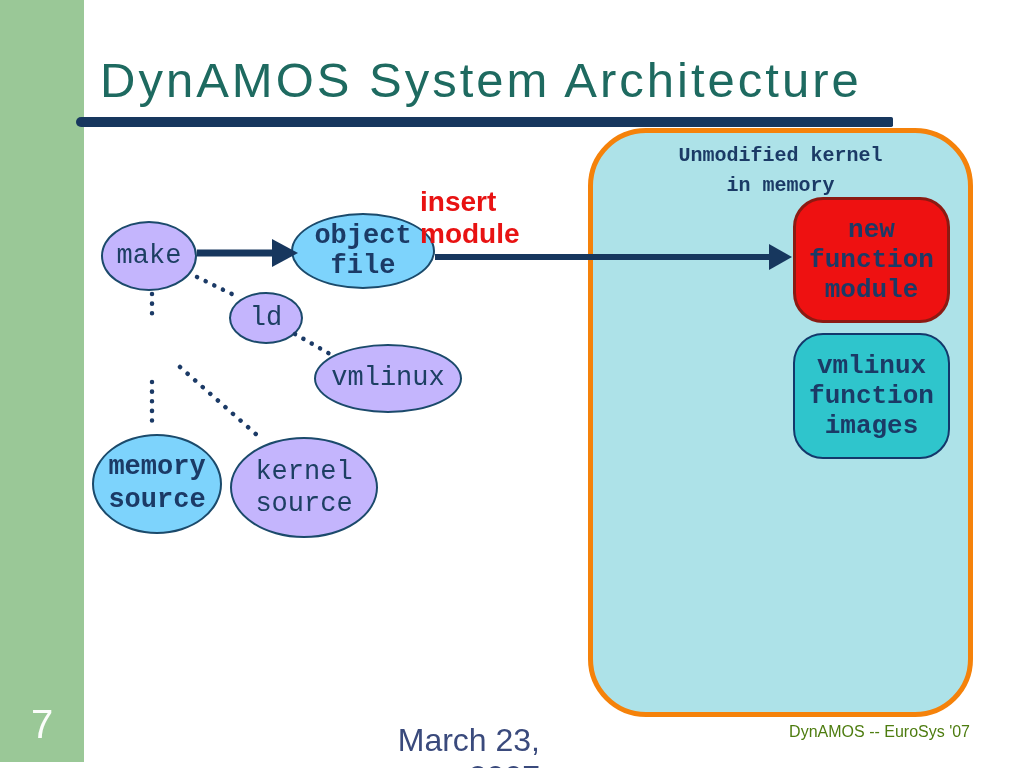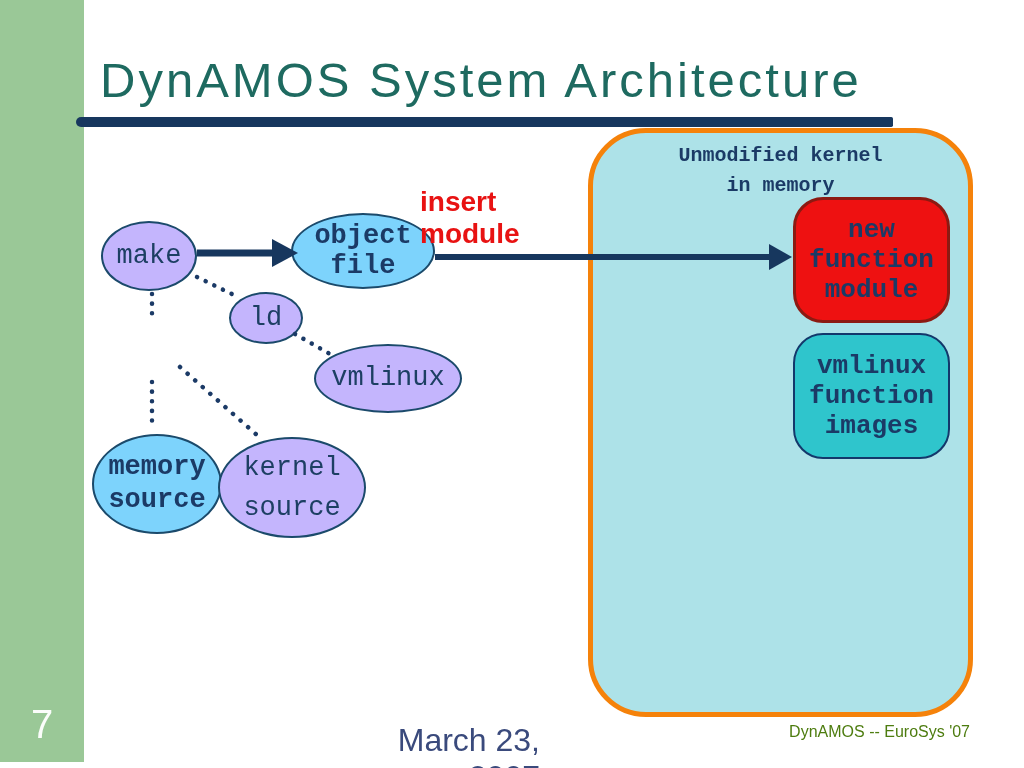--- a/index.html
+++ b/index.html
@@ -50,21 +50,21 @@
     color:#1D3F63;border:2px solid #1B4A6B;z-index:3;white-space:pre-line;
   }
   .cyan{background:#c4b5fd;}
   .salmon{background:#7dd3fc;font-weight:bold;color:#1B3A66;}
   .el-make{left:101px;top:221px;width:96px;height:70px;}
   .el-object{left:291px;top:213px;width:144px;height:76px;line-height:30px;}
   .el-ld{left:229px;top:292px;width:74px;height:52px;}
   .el-gcc{left:111px;top:322px;width:80px;height:57px;}
   .el-vmlinux{left:314px;top:344px;width:148px;height:69px;}
   .el-update{left:92px;top:434px;width:130px;height:100px;line-height:33px;}
-  .el-kernel-src{left:218px;top:437px;width:148px;height:101px;line-height:40px;}
+  .el-kernel-src{left:230px;top:437px;width:148px;height:101px;line-height:32px;}
   
   .insert-label{
     position:absolute;left:420px;top:186px;width:175px;text-align:left;
     font-size:28px;line-height:32px;font-weight:bold;color:#E81212;
     white-space:pre-line;z-index:4;
   }
   
   .connections{position:absolute;left:0;top:0;z-index:5;pointer-events:none;}
   
   .footer-date{

